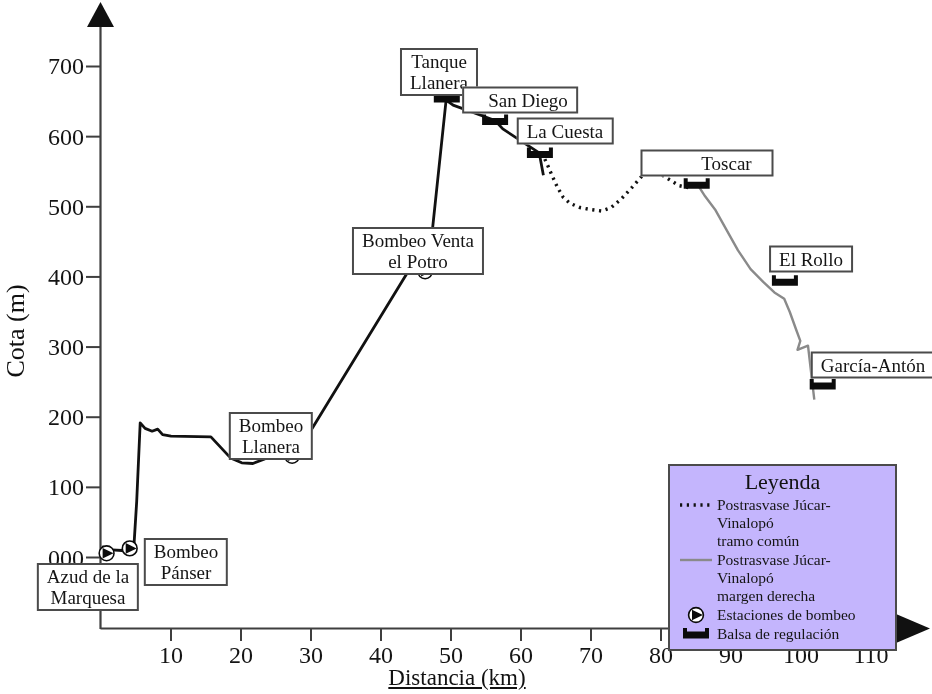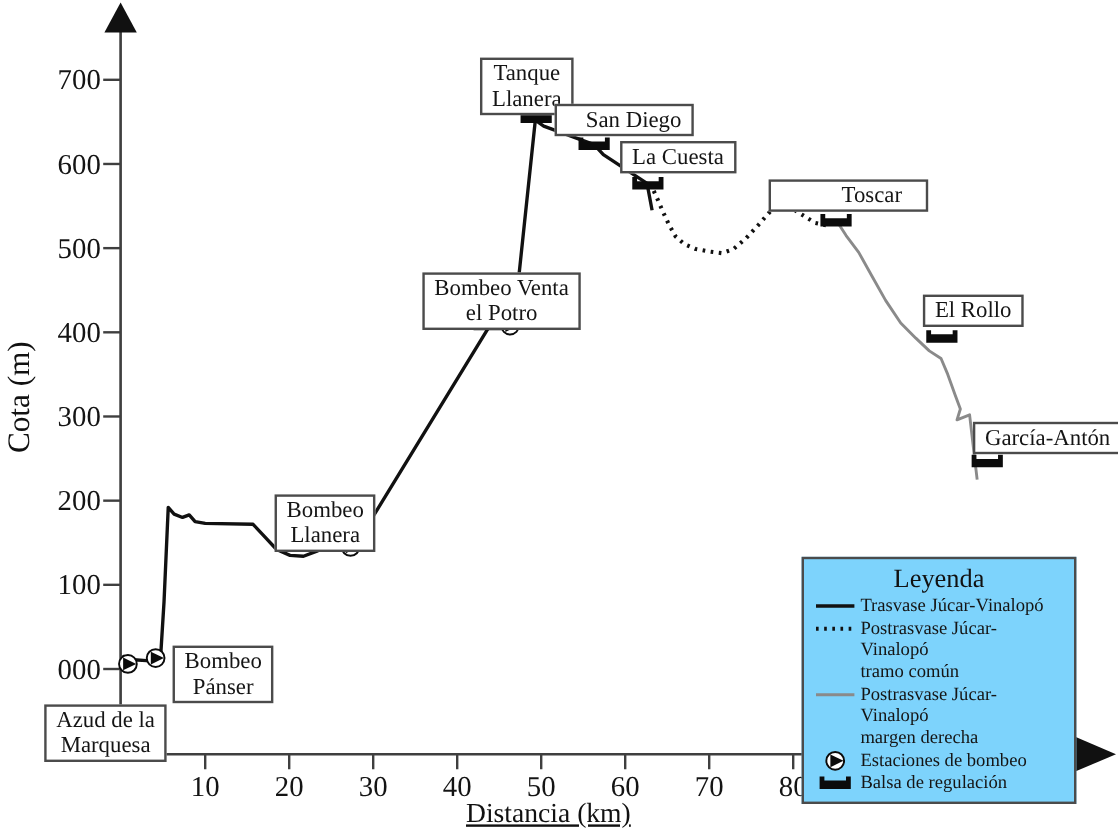--- a/index.html
+++ b/index.html
@@ -20,21 +20,21 @@
   .axis-label-x{
     position:absolute;left:457px;top:678px;transform:translate(-50%,-50%);
     font-size:23px;white-space:nowrap;text-decoration:underline;
   }
   .axis-label-y{
     position:absolute;left:16px;top:331px;transform:translate(-50%,-50%) rotate(-90deg);
     font-size:26px;white-space:nowrap;
   }
   .legend{
     position:absolute;left:668px;top:464px;width:229px;
-    background:#7dd3fc;border:2px solid #4b4b4b;padding:2px 5px 6px 5px;box-sizing:border-box;
+    background:#c4b5fd;border:2px solid #4b4b4b;padding:2px 5px 6px 5px;box-sizing:border-box;
   }
   .legend-title{text-align:center;font-size:22px;line-height:27px;color:#111;}
   .leg-row{display:flex;align-items:flex-start;margin-top:1px;}
   .leg-icon{flex:0 0 42px;width:42px;height:18px;display:flex;align-items:center;justify-content:center;}
   .leg-text{font-size:15.5px;line-height:18px;color:#151515;}
 </style>
 </head>
 <body>
 
 <div class="stage">
@@ -103,21 +103,21 @@
       <g transform="translate(292.1,455.79265)">
         <circle r="7.4" cx="0" cy="0" fill="#fff" stroke="#0b0b0b" stroke-width="1.6"></circle>
         <polygon points="-4,-5.3 -4,5.3 6.9,0" fill="#0b0b0b"></polygon>
       </g>
       <g transform="translate(425.09999999999997,271.31656)">
         <circle r="7.4" cx="0" cy="0" fill="#fff" stroke="#0b0b0b" stroke-width="1.6"></circle>
         <polygon points="-4,-5.3 -4,5.3 6.9,0" fill="#0b0b0b"></polygon>
       </g>
     </svg>
   <div class="layer">
-      <div class="callout" style="left: 88px; top: 587px; margin-top: 24px;">
+      <div class="callout" style="left: 88px; top: 587px;">
         <div>Azud de la</div>
         <div>Marquesa</div>
       </div>
       <div class="callout" style="left: 186px; top: 562px;">
         <div>Bombeo</div>
         <div>Pánser</div>
       </div>
       <div class="callout" style="left: 271px; top: 436px;">
         <div>Bombeo</div>
         <div>Llanera</div>
@@ -147,30 +147,20 @@
       </div>
     </div>
   <div class="axis-label-y">Cota (m)</div>
   <div class="axis-label-x">Distancia (km)</div>
   <div class="legend">
     <div class="legend-title">Leyenda</div>
     <div>
         <div class="leg-row">
           <span class="leg-icon">
             <svg width="36" height="18" viewBox="0 0 36 18">
-              <line x1="2" y1="9" x2="34" y2="9" stroke="#111111" stroke-width="2.8"></line>
-            </svg>
-          </span>
-          <span class="leg-text">
-            <div>Trasvase Júcar-Vinalopó</div>
-          </span>
-        </div>
-        <div class="leg-row">
-          <span class="leg-icon">
-            <svg width="36" height="18" viewBox="0 0 36 18">
               <line x1="2" y1="9" x2="34" y2="9" stroke="#111111" stroke-width="3.4" stroke-dasharray="2.2 4.6"></line>
             </svg>
           </span>
           <span class="leg-text">
             <div>Postrasvase Júcar- Vinalopó</div>
             <div>tramo común</div>
           </span>
         </div>
         <div class="leg-row">
           <span class="leg-icon">

